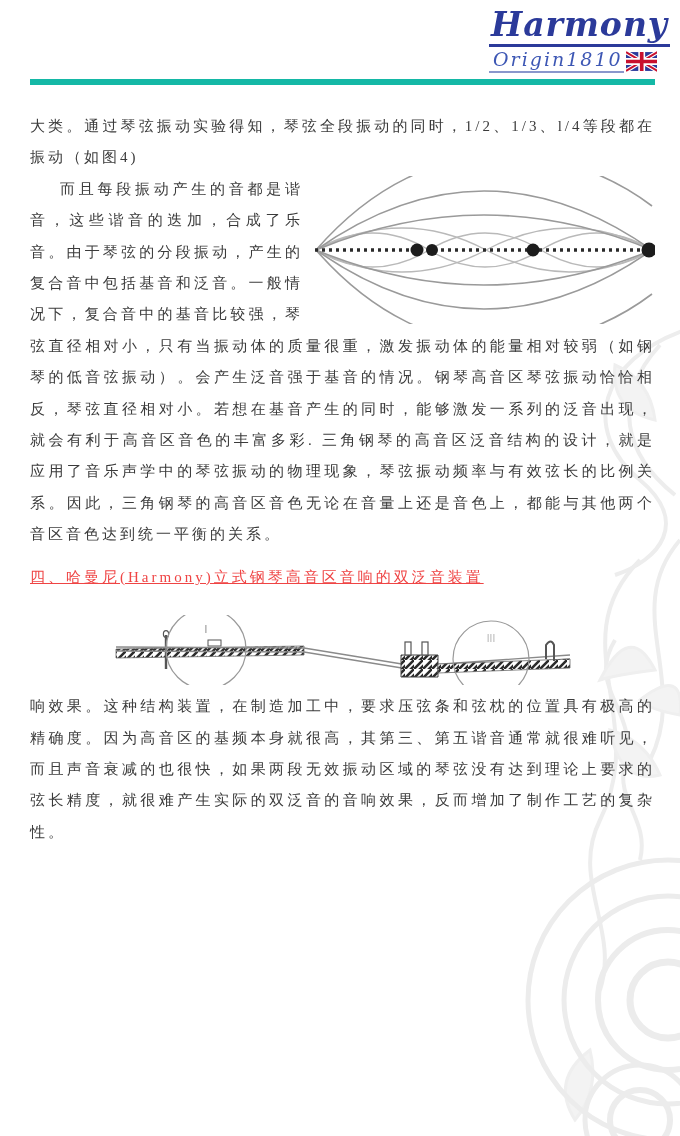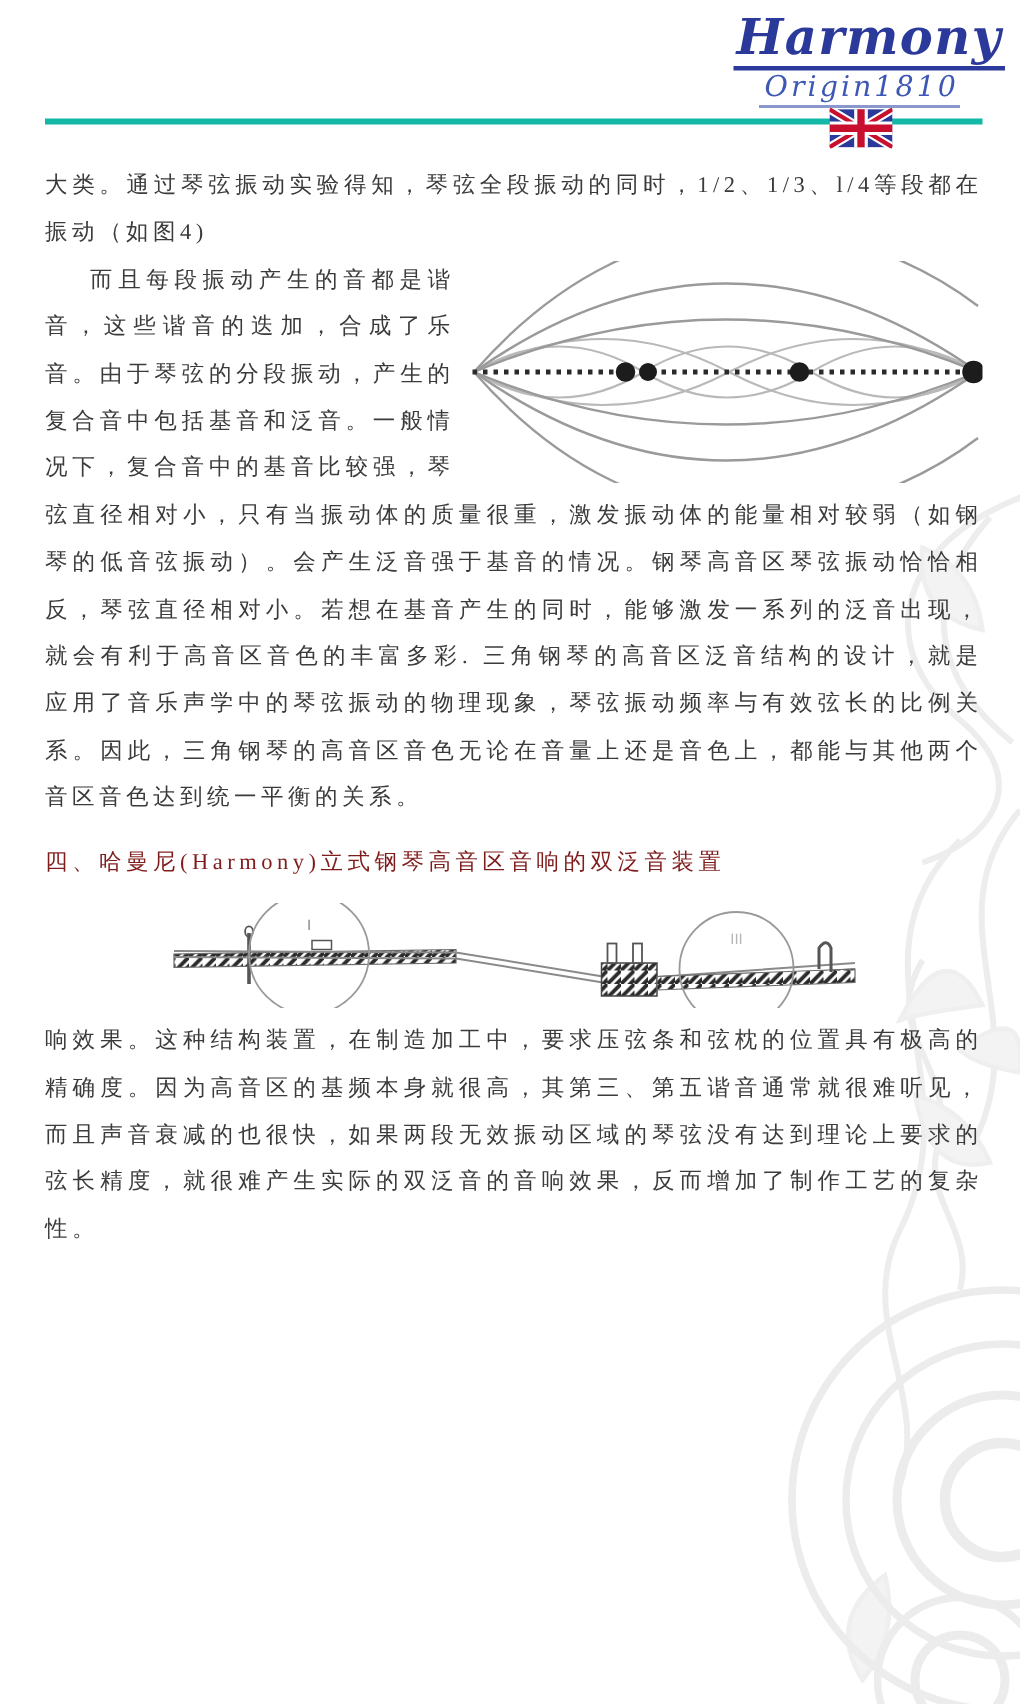--- a/index.html
+++ b/index.html
@@ -9,54 +9,54 @@
     font-family:"Liberation Serif","DejaVu Serif",serif;
     color:#3b3b3b;
     overflow:hidden;
     position:relative;
   }
   
   .watermark{position:absolute;inset:0;z-index:0;pointer-events:none;}
   
   .page{position:relative;z-index:1;padding:0 25px 0 30px;}
   
-  .header{height:79px;border-bottom:4px solid #14b8a6;position:relative;}
+  .header{height:79px;border-bottom:6px solid #14b8a6;position:relative;}
   .logo{position:absolute;right:-2px;top:8px;width:168px;text-align:center;}
   .brand{
     display:inline-block;
     font-family:"DejaVu Serif",serif;
     font-style:italic;font-weight:bold;
     font-size:33px;line-height:1.05;
     color:#2b3a9a;
     border-bottom:3px solid #2b3a9a;
     padding:0 2px 1px 2px;
     letter-spacing:1px;
   }
-  .subrow{display:flex;align-items:center;justify-content:flex-end;margin-top:1px;flex-direction:column;}
+  .subrow{display:flex;align-items:center;justify-content:flex-end;margin-top:1px;}
   .origin{
     font-family:"DejaVu Serif",serif;
     font-style:italic;
     font-size:19px;line-height:1.1;
     color:#3d57b4;
     border-bottom:2px solid #8a97cc;
     letter-spacing:2px;
     padding:0 1px 1px 4px;
   }
   .flag{display:block;margin-left:2px;}
   
   .para{
     margin:0;
     font-size:15px;
     line-height:31.4px;
     letter-spacing:3px;
     text-align:justify;
   }
   .indent{text-indent:2em;}
   .p1{margin-top:26px;}
-  .heading{margin-top:11px;margin-bottom:9px;color:#7f1d1d;}
+  .heading{margin-top:11px;margin-bottom:20px;color:#ef4444;text-decoration:underline;}
   
   .wave-fig{
     float:right;
     width:342px;height:148px;
     margin:2px 0 4px 10px;
   }
   .wrap-block::after{content:"";display:block;clear:both;}
   
   .device-fig{
     width:470px;height:70px;

